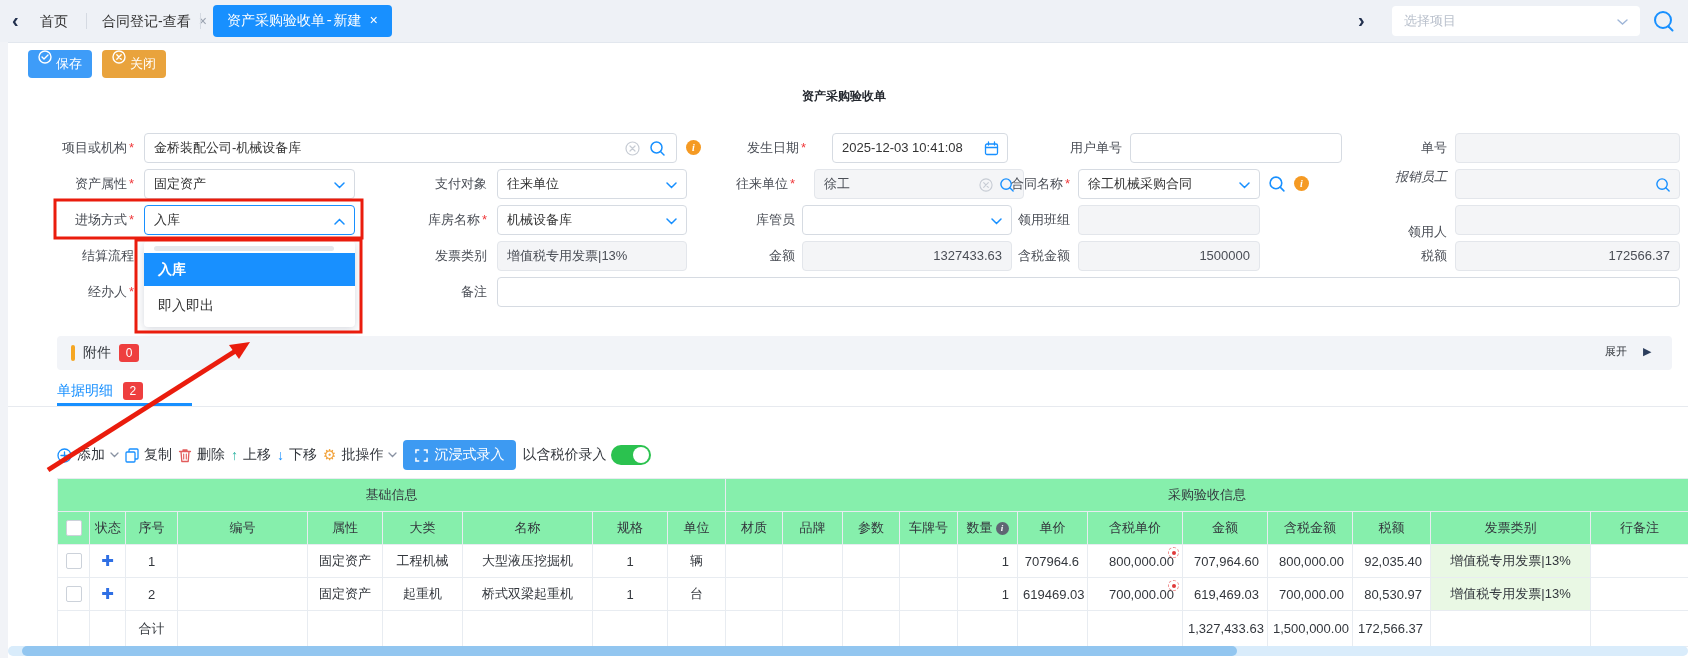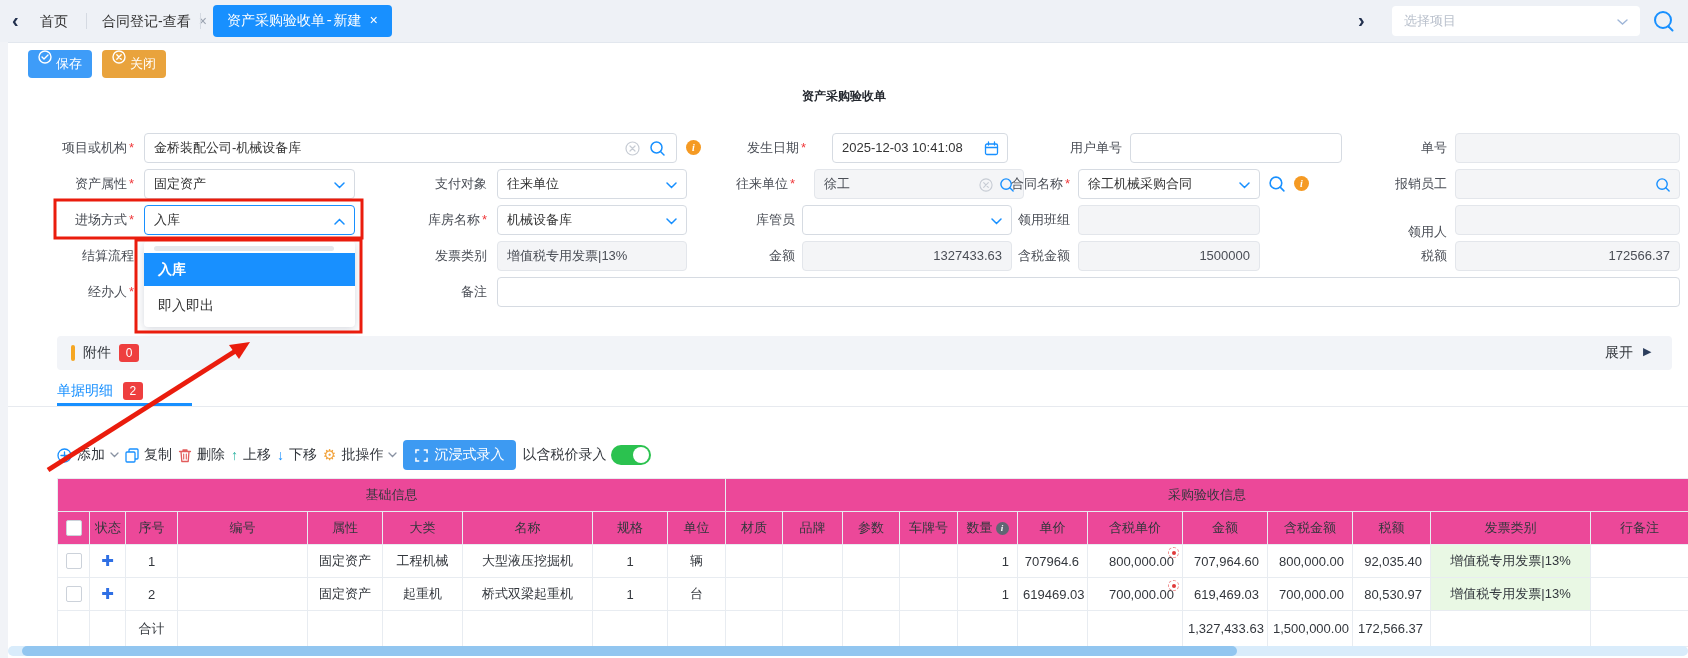--- a/index.html
+++ b/index.html
@@ -46,21 +46,21 @@
   .arrow-up{color:#2ab3a0;font-weight:bold;}
   .arrow-down{color:#1890ff;font-weight:bold;}
   .gear{color:#f2a33c;font-size:15px;}
   .immersive{height:30px;background:#3d9af2;border-radius:4px;color:#fff;display:flex;align-items:center;gap:6px;padding:0 12px;}
   .switch{width:40px;height:20px;border-radius:10px;background:#2bc24f;position:relative;}
   .knob{position:absolute;right:2px;top:2px;width:16px;height:16px;border-radius:50%;background:#fff;}
   
   .tblwrap{position:absolute;left:57px;top:478px;width:1631px;}
   .dtable{border-collapse:collapse;table-layout:fixed;width:1631px;font-size:13px;color:#33373d;}
   .dtable th,.dtable td{border:1px solid #e8ecf1;padding:0 5px;overflow:hidden;white-space:nowrap;font-weight:normal;}
-  .dtable thead th{background:#ec4899;height:32px;text-align:center;}
+  .dtable thead th{background:#86efac;height:32px;text-align:center;}
   .dtable td{height:32px;text-align:center;background:#fff;position:relative;}
   .dtable td.r{text-align:right;padding-right:8px;}
   .dtable td.invgreen{background:#e9f8e4;}
   .totrow td{height:35px;}
   .cbx{display:inline-block;width:14px;height:14px;border:1px solid #ccd2da;border-radius:2px;background:#fff;vertical-align:middle;}
   .plus{color:#2f6fe4;font-size:15px;font-weight:bold;}
   .qinfo{display:inline-block;width:13px;height:13px;border-radius:50%;background:#5f6673;color:#fff;font:italic bold 9px/13px "Liberation Serif",serif;text-align:center;vertical-align:1px;margin-left:3px;}
   .redmark{position:absolute;top:2px;right:3px;width:9px;height:9px;border:1px dashed #ef8e8e;border-radius:50%;}
   .redmark i{position:absolute;left:2.5px;top:2.5px;width:4px;height:4px;border-radius:50%;background:#e03a3a;}
   
@@ -163,21 +163,21 @@
   <div class="inp" style="left:1078px;top:169px;width:182px;padding-right:24px;"><span>徐工机械采购合同</span>
     <svg class="infld" style="right:9px;top:12px;" width="11" height="7" viewBox="0 0 11 7">
         <path d="M1 1l4.5 4.5L10 1" fill="none" stroke="#1890ff" stroke-width="1.5" stroke-linecap="round"></path>
       </svg>
   </div>
   <svg class="abs" style="left:1268px;top:175px;" width="18" height="18" viewBox="0 0 17 17">
       <circle cx="7.5" cy="7.5" r="5.5" fill="none" stroke="#1890ff" stroke-width="1.5"></circle>
       <path d="M11.5 11.5l3.5 3.5" stroke="#1890ff" stroke-width="1.5" stroke-linecap="round"></path>
     </svg>
   <span class="info" style="left:1294px;top:176px;">i</span>
-  <div class="lbl" style="left:1380px;top:169px;width:67px;"><span>报销员工</span></div>
+  <div class="lbl" style="left:1380px;top:162px;width:67px;font-style:italic;"><span>报销员工</span></div>
   <div class="inp dis" style="left:1455px;top:169px;width:225px;">
     <svg class="infld" style="right:8px;top:7px;" width="16" height="16" viewBox="0 0 17 17">
         <circle cx="7.5" cy="7.5" r="5.5" fill="none" stroke="#1890ff" stroke-width="1.5"></circle>
         <path d="M11.5 11.5l3.5 3.5" stroke="#1890ff" stroke-width="1.5" stroke-linecap="round"></path>
       </svg>
   </div>
 
   <div class="lbl" style="left:20px;top:205px;width:114px;"><span>进场方式</span><span class="req">*</span></div>
   <div class="inp open" style="left:144px;top:205px;width:211px;padding-right:24px;"><span>入库</span>
     <svg class="infld" style="right:9px;top:12px;" width="11" height="7" viewBox="0 0 11 7">
@@ -218,21 +218,21 @@
   <div class="ddpanel">
     <div class="ddscroll"></div>
     <div class="ddopt sel" style="top:12px;">入库</div>
     <div class="ddopt" style="top:48px;">即入即出</div>
   </div>
 
   <div class="attbar">
     <span class="orangebar"></span>
     <span class="abs" style="left:26px;top:8px;font-size:14px;color:#33373d;">附件</span>
     <span class="badge abs" style="left:62px;top:8px;">0</span>
-    <span class="abs" style="left:1548px;top:8px;font-size:14px;color:#33373d;">展开</span>
+    <span class="abs" style="left:1548px;top:8px;font-size:11px;color:#33373d;">展开</span>
     <span class="abs" style="left:1586px;top:9px;font-size:11px;color:#2c3e5d;">▶</span>
   </div>
 
   <div class="dettab">
     <span>单据明细</span>
     <span class="badge" style="margin-left:6px;">2</span>
   </div>
   <div class="detline"></div>
   <div class="hline"></div>
 

